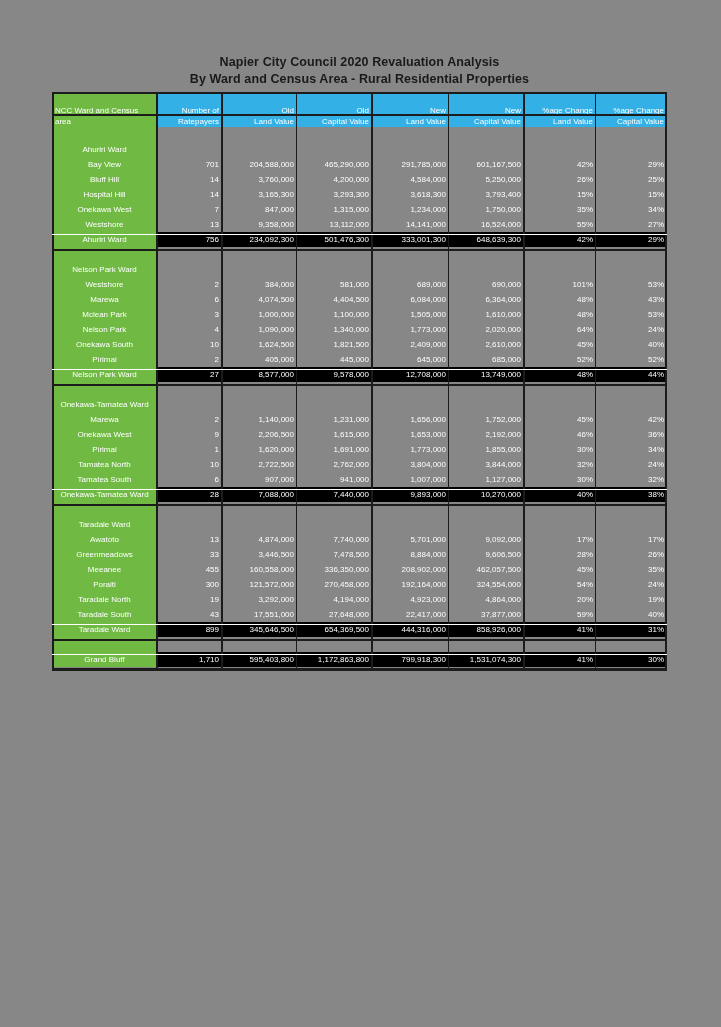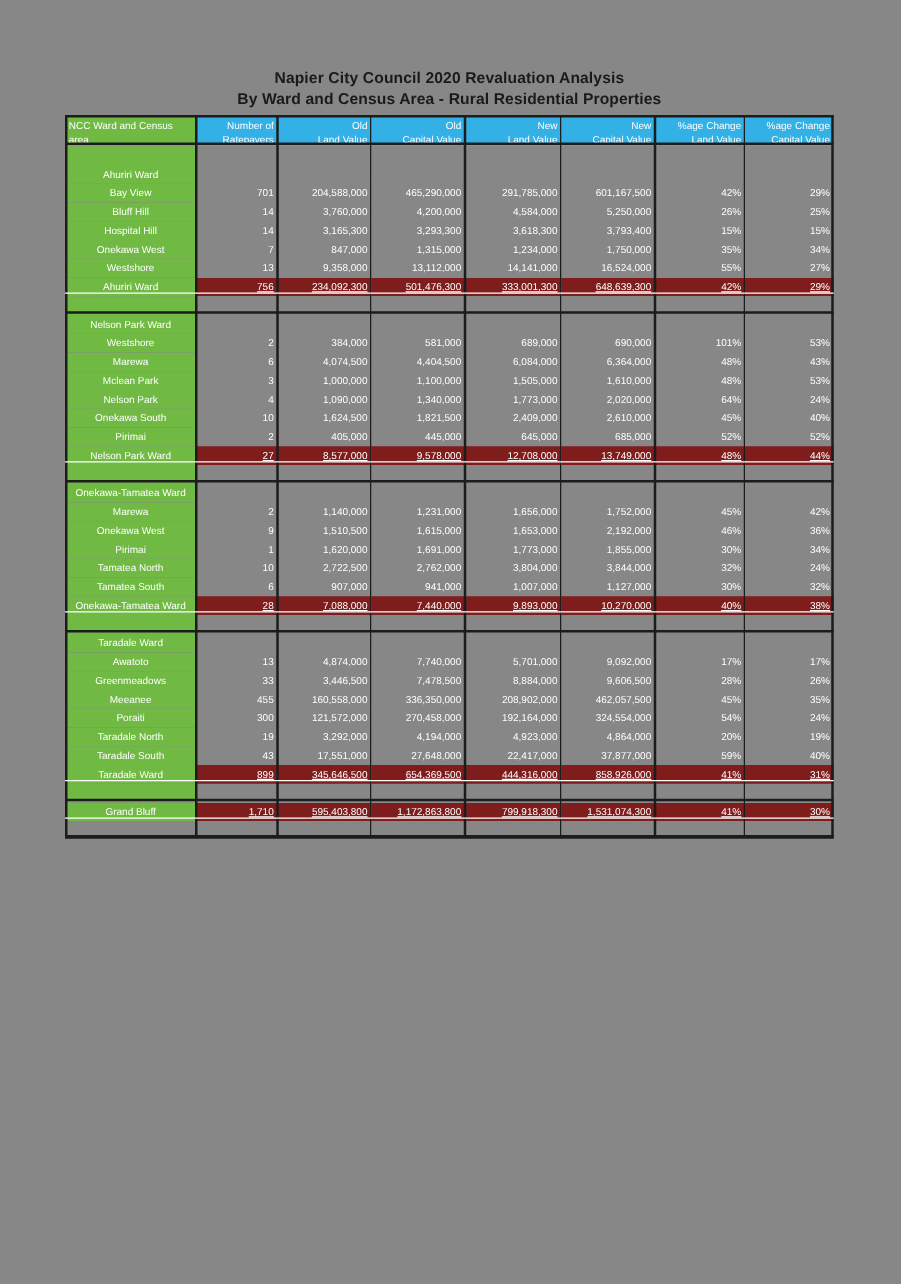--- a/index.html
+++ b/index.html
@@ -72,41 +72,41 @@
   col.c-pl    { width: 72px;  }
   col.c-pc    { width: 71px;  }
 
   
   tr.head td {
     height: 17px;
     line-height: 11px;
     vertical-align: middle;
     font-size: 8px;
     color: #ffffff;
-    padding-top: 3px;
+    padding-top: 13px;
   }
   td.h-green { background: #70ba44; text-align: left; }
   td.h-blue  { background: #33b0e5; text-align: right; }
 
   
   td.name {
     background: #70ba44;
     text-align: center;
     color: #ffffff;
   }
   td.val {
     background: #878787;
     text-align: right;
     color: #ffffff;
   }
   td.spacer-name { background: #70ba44; }
   td.spacer-val  { background: #878787; }
 
   tr.total td.name { background: #70ba44; font-weight: normal; }
-  tr.total td.val  { background: #7f1d1d; text-decoration: underline; }
+  tr.total td.val  { background: #000000; }
 
   
   .ov {
     position: absolute;
     background: #1c1c1c;
   }
   .ov.light { background: #ffffff; }
 </style>
 </head>
 <body>
@@ -361,21 +361,21 @@
             <td class="val">1,140,000</td>
             <td class="val">1,231,000</td>
             <td class="val">1,656,000</td>
             <td class="val">1,752,000</td>
             <td class="val">45%</td>
             <td class="val">42%</td>
           </tr>
           <tr>
             <td class="name">Onekawa West</td>
             <td class="val">9</td>
-            <td class="val">1,510,500</td>
+            <td class="val">2,206,500</td>
             <td class="val">1,615,000</td>
             <td class="val">1,653,000</td>
             <td class="val">2,192,000</td>
             <td class="val">46%</td>
             <td class="val">36%</td>
           </tr>
           <tr>
             <td class="name">Pirimai</td>
             <td class="val">1</td>
             <td class="val">1,620,000</td>

